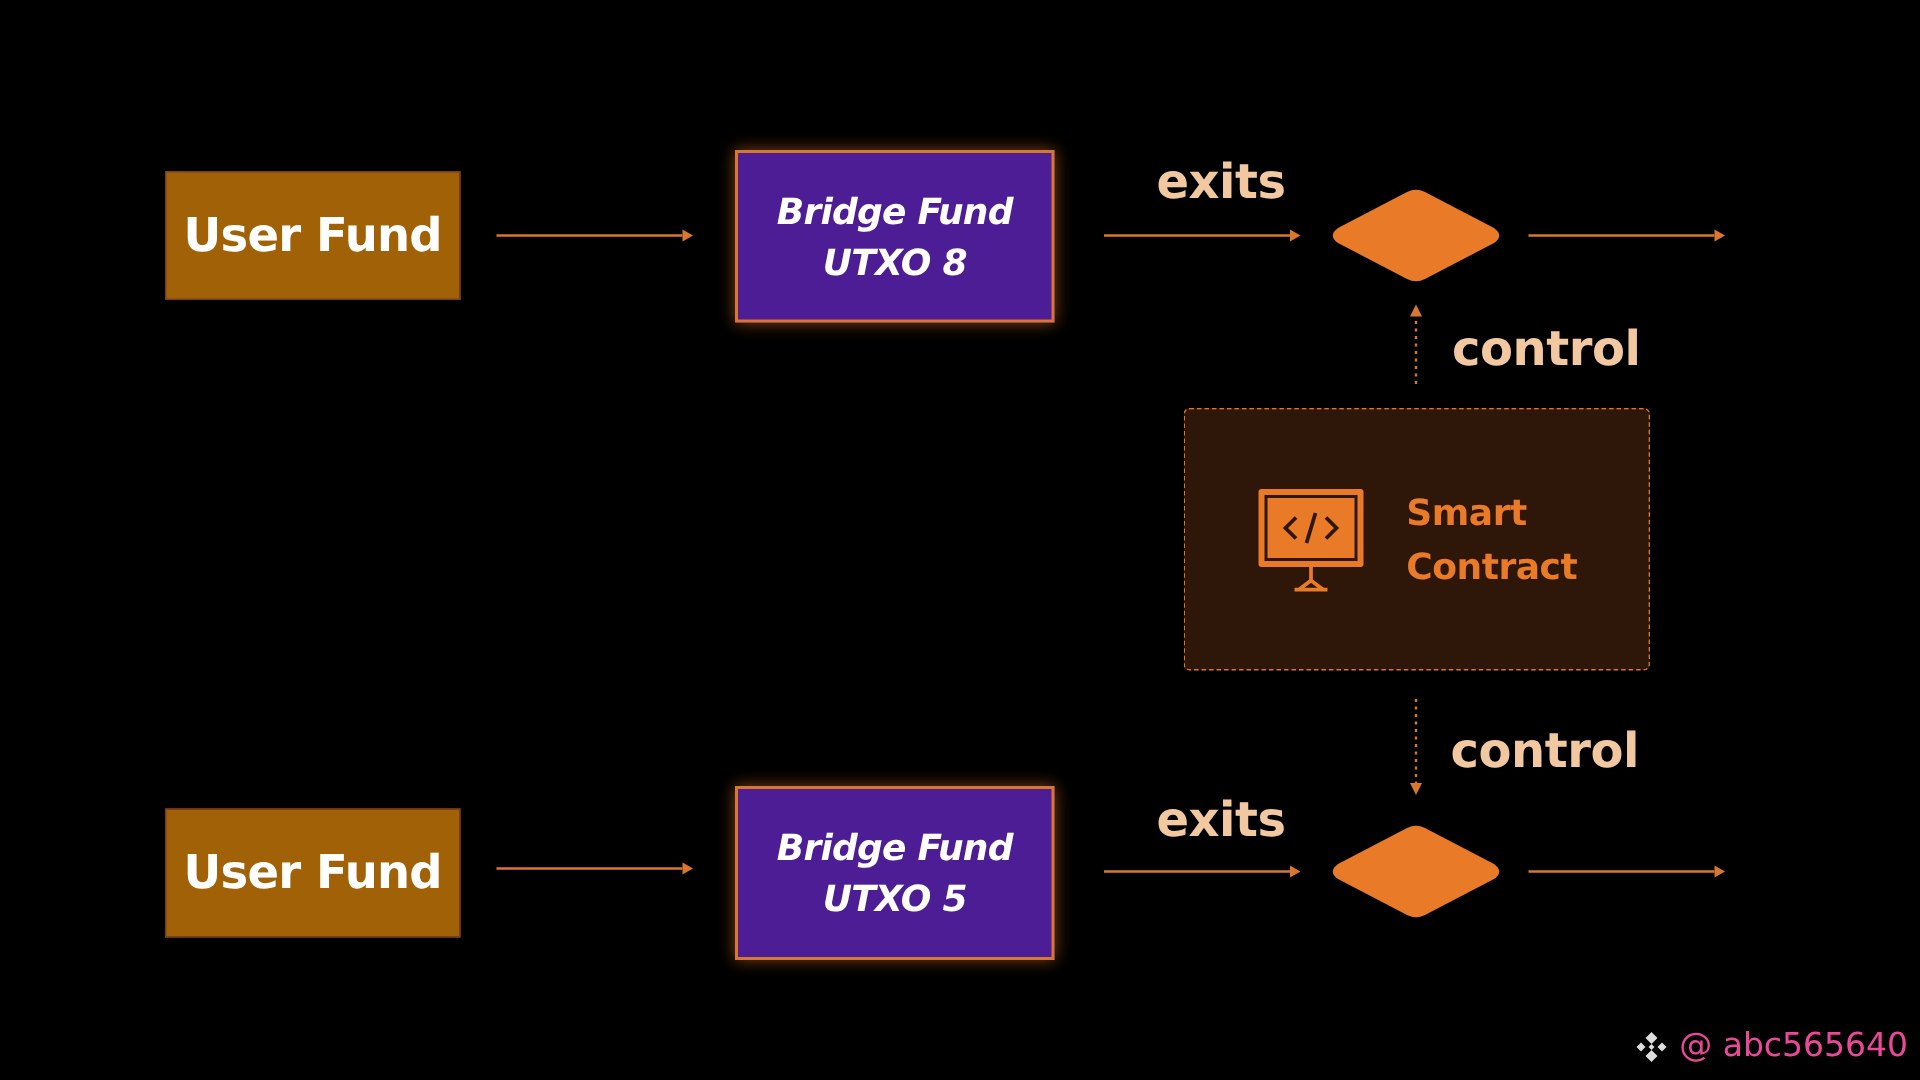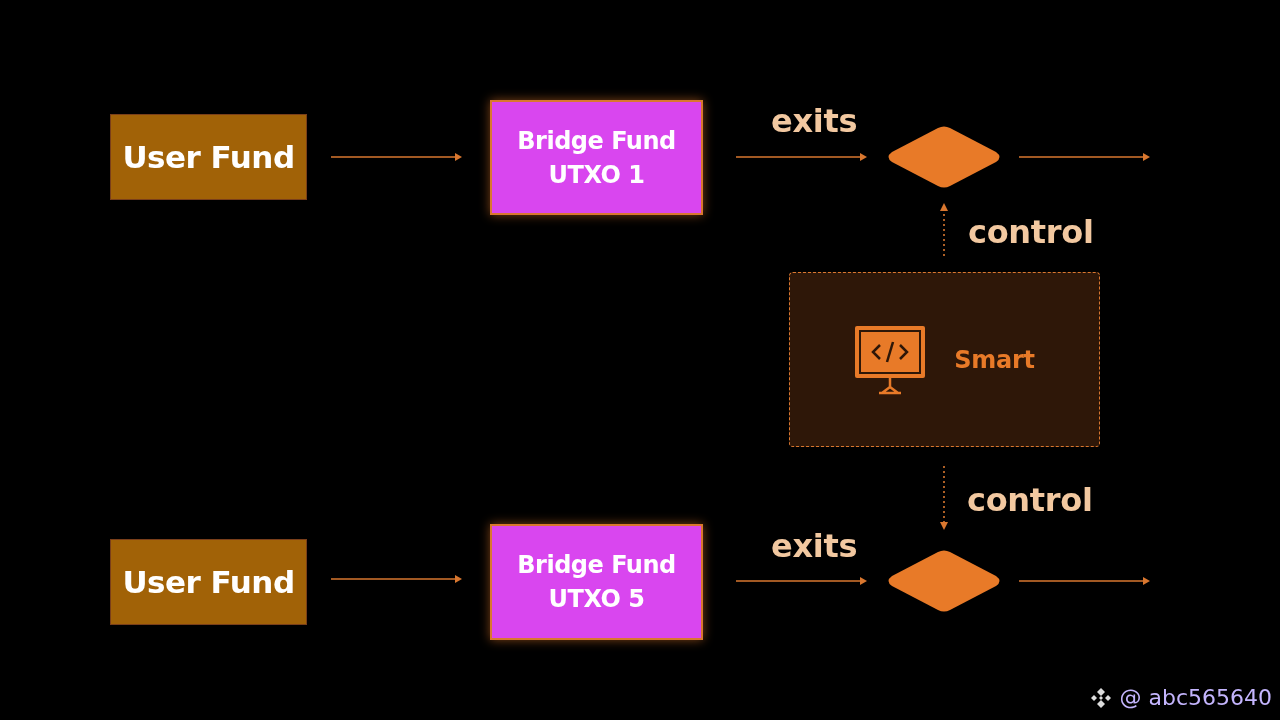--- a/index.html
+++ b/index.html
@@ -1,52 +1,53 @@
 <!DOCTYPE html>
 <html><head>
   <meta charset="utf-8">
   <style>
     html, body { margin:0; padding:0; background:#000; }
     body { width:1280px; height:720px; position:relative; overflow:hidden;
            font-family:"DejaVu Sans", sans-serif; }
     .box { position:absolute; box-sizing:border-box; display:flex; align-items:center;
            justify-content:center; flex-direction:column; color:#fff; font-weight:bold; }
     .user { background:#a16207; border:1px solid #7a3f1a; font-size:31px; letter-spacing:-0.5px; }
-    .bridge { background:#d946ef; border:2px solid #d9772f; font-size:24px; line-height:34px;
-              box-shadow:0 0 10px rgba(230,120,40,0.55); letter-spacing:-0.5px; }
+    .bridge { background:#4c1d95; border:2px solid #d9772f; font-size:24px; line-height:34px;
+              box-shadow:0 0 10px rgba(230,120,40,0.55); letter-spacing:-0.5px;font-style:italic; }
     .sc { background:#2e1708; border:1.5px dashed #d9772f; border-radius:4px; flex-direction:row; }
     .sc-text { color:#e87a28; font-size:24px; line-height:36px; text-align:left; margin-left:28px; letter-spacing:-0.3px; }
     .lbl { position:absolute; color:#f2c8a0; font-weight:bold; font-size:32px; letter-spacing:-0.3px; }
     svg.overlay { position:absolute; left:0; top:0; }
-    .wm { position:absolute; right:8px; bottom:10px; color:#c4b5fd; font-size:22px; display:flex; align-items:center; gap:6px; }
+    .wm { position:absolute; right:8px; bottom:10px; color:#ec4899; font-size:22px; display:flex; align-items:center; gap:6px; }
   </style>
 </head>
 <body>
 
 <div class="box user" style="left:110px;top:114px;width:197px;height:86px;">
   <span>User Fund</span>
 </div>
 <div class="box bridge" style="left:490px;top:100px;width:213px;height:115px;">
   <span>Bridge Fund</span>
-  <span>UTXO 1</span>
+  <span>UTXO 8</span>
 </div>
 <div class="lbl" style="left:771px;top:102px;">exits</div>
 <div class="lbl" style="left:968px;top:213px;">control</div>
 
 <div class="box sc" style="left:789px;top:272px;width:311px;height:175px;">
   <svg width="72" height="70" viewBox="0 0 72 70">
     <rect x="1" y="1" width="70" height="52" rx="2" fill="#e87a28"></rect>
     <rect x="6" y="6" width="60" height="42" fill="none" stroke="#2e1708" stroke-width="2"></rect>
     <path d="M26 20 L19 27 L26 34" fill="none" stroke="#2e1708" stroke-width="2.5"></path>
     <path d="M46 20 L53 27 L46 34" fill="none" stroke="#2e1708" stroke-width="2.5"></path>
     <path d="M39 17 L33 37" fill="none" stroke="#2e1708" stroke-width="2.5"></path>
     <path d="M36 53 L36 62 M36 62 L28 68 M36 62 L44 68 M25 68 L47 68" stroke="#e87a28" stroke-width="2.5" fill="none"></path>
   </svg>
   <div class="sc-text">
     <div>Smart</div>
+    <div>Contract</div>
   </div>
 </div>
 
 <div class="box user" style="left:110px;top:539px;width:197px;height:86px;">
   <span>User Fund</span>
 </div>
 <div class="box bridge" style="left:490px;top:524px;width:213px;height:116px;">
   <span>Bridge Fund</span>
   <span>UTXO 5</span>
 </div>

